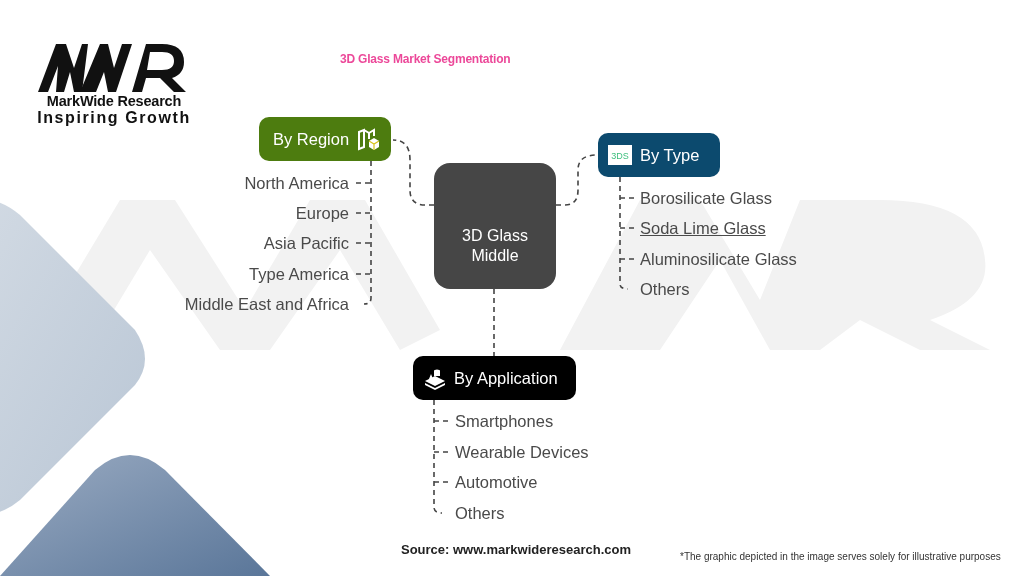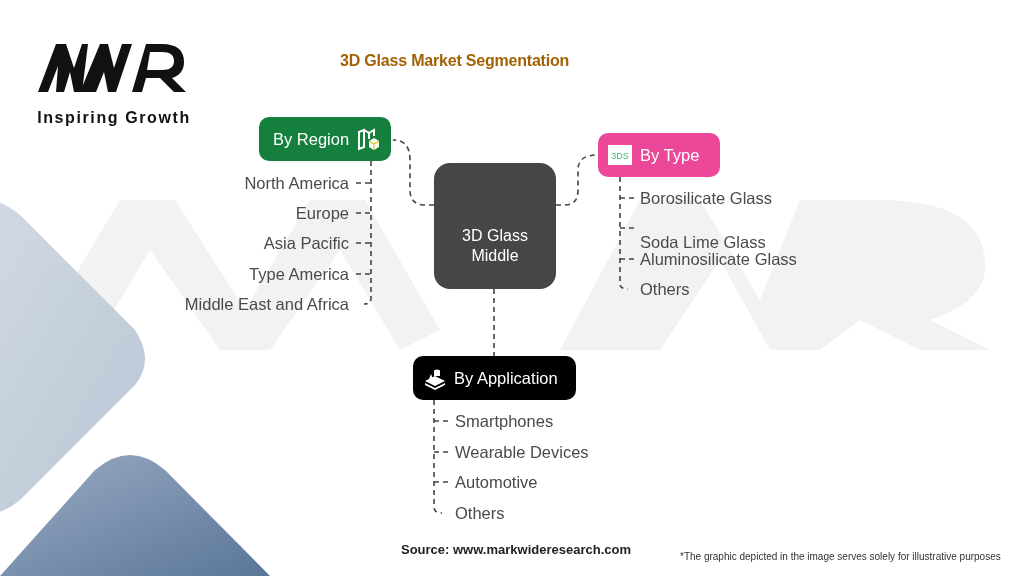--- a/index.html
+++ b/index.html
@@ -5,27 +5,27 @@
     * { box-sizing: border-box; margin: 0; padding: 0; }
     html, body { width: 1024px; height: 576px; overflow: hidden; background: #ffffff; }
     body { position: relative; font-family: "Liberation Sans", "DejaVu Sans", sans-serif; color: #444; }
 
     .bg-layer { position: absolute; left: 0; top: 0; width: 1024px; height: 576px; z-index: 0; }
 
     .logo { position: absolute; left: 34px; top: 38px; width: 160px; height: 84px; z-index: 2; }
     .logo-name { position: absolute; left: 0; top: 55px; width: 160px; text-align: center; font-weight: bold; font-size: 14.5px; color: #111; letter-spacing: -0.2px; }
     .logo-tag { position: absolute; left: 0; top: 71px; width: 160px; text-align: center; font-weight: bold; font-size: 16px; color: #111; letter-spacing: 1.6px; }
 
-    .title { position: absolute; left: 340px; top: 52px; font-size: 16px; font-weight: bold; color: #a16207; z-index: 2; letter-spacing: -0.2px; }
+    .title { position: absolute; left: 340px; top: 52px; font-size: 12px; font-weight: bold; color: #ec4899; z-index: 2; letter-spacing: -0.2px; }
 
     .lines { position: absolute; left: 0; top: 0; width: 1024px; height: 576px; z-index: 1; }
 
     .node { position: absolute; border-radius: 10px; color: #fff; font-size: 16.5px; display: flex; align-items: center; z-index: 2; }
-    .node-region { left: 259px; top: 117px; width: 132px; height: 44px; background: #15803d; padding-left: 14px; }
-    .node-type { left: 598px; top: 133px; width: 122px; height: 44px; background: #ec4899; padding-left: 10px; }
+    .node-region { left: 259px; top: 117px; width: 132px; height: 44px; background: #4d7c0f; padding-left: 14px; }
+    .node-type { left: 598px; top: 133px; width: 122px; height: 44px; background: #0c4a6e; padding-left: 10px; }
     .node-app { left: 413px; top: 356px; width: 163px; height: 44px; background: #000000; padding-left: 10px; }
     .node-center { left: 434px; top: 163px; width: 122px; height: 126px; background: #464646; border-radius: 16px; justify-content: center; text-align: center; font-size: 16px; line-height: 20px; padding-top: 40px; }
 
     .node .lbl { white-space: nowrap; }
     .icon { display: inline-block; width: 24px; height: 24px; flex: none; }
     .icon-region { margin-left: 8px; }
     .icon-type { margin-right: 8px; width: 24px; height: 20px; }
     .icon-app { margin-right: 7px; }
 
     .item { position: absolute; font-size: 16.5px; color: #4a4a4a; white-space: nowrap; z-index: 2; line-height: 20px; }
@@ -60,20 +60,21 @@
 </svg>
 
 <div class="logo">
   <svg width="160" height="56" viewBox="0 0 160 56">
     <g fill="#111">
       <path d="M4 54 L22 6 L32 6 L40 30 L48 6 L54 6 L48 54 L40 54 L36 34 L30 54 L22 54 L24 28 L14 54 Z"></path>
       <path d="M46 54 L66 6 L74 6 L80 30 L88 6 L98 6 L82 54 L74 54 L70 34 L62 54 Z"></path>
       <path d="M100 6 L128 6 Q150 6 150 24 Q150 36 138 40 L152 54 L140 54 L126 40 L112 40 L108 54 L98 54 L112 6 Z M116 14 L113 32 L128 32 Q140 32 140 23 Q140 14 128 14 Z"></path>
     </g>
   </svg>
+  <div class="logo-name">MarkWide Research</div>
   <div class="logo-tag">Inspiring Growth</div>
 </div>
 
 <div class="title">3D Glass Market Segmentation</div>
 
 <svg class="lines" viewBox="0 0 1024 576">
   <g fill="none" stroke="#444" stroke-width="1.6" stroke-dasharray="5,4">
 
     <path d="M434 205 L425 205 Q410 205 410 190 L410 160 Q410 140 393 140"></path>
 
@@ -134,21 +135,21 @@
   </div>
 </div>
 
 <div class="item right" style="right:675px; top:173px;">North America</div>
 <div class="item right" style="right:675px; top:203px;">Europe</div>
 <div class="item right" style="right:675px; top:233px;">Asia Pacific</div>
 <div class="item right" style="right:675px; top:264px;">Type America</div>
 <div class="item right" style="right:675px; top:294px;">Middle East and Africa</div>
 
 <div class="item" style="left:640px; top:188px;">Borosilicate Glass</div>
-<div class="item" style="left:640px; top:232px;">Soda Lime Glass</div>
+<div class="item" style="left:640px; top:218px;text-decoration:underline;">Soda Lime Glass</div>
 <div class="item" style="left:640px; top:249px;">Aluminosilicate Glass</div>
 <div class="item" style="left:640px; top:279px;">Others</div>
 
 <div class="item" style="left:455px; top:411px;">Smartphones</div>
 <div class="item" style="left:455px; top:442px;">Wearable Devices</div>
 <div class="item" style="left:455px; top:472px;">Automotive</div>
 <div class="item" style="left:455px; top:503px;">Others</div>
 
 <div class="source">Source: www.markwideresearch.com</div>
 <div class="disclaimer">*The graphic depicted in the image serves solely for illustrative purposes</div>

